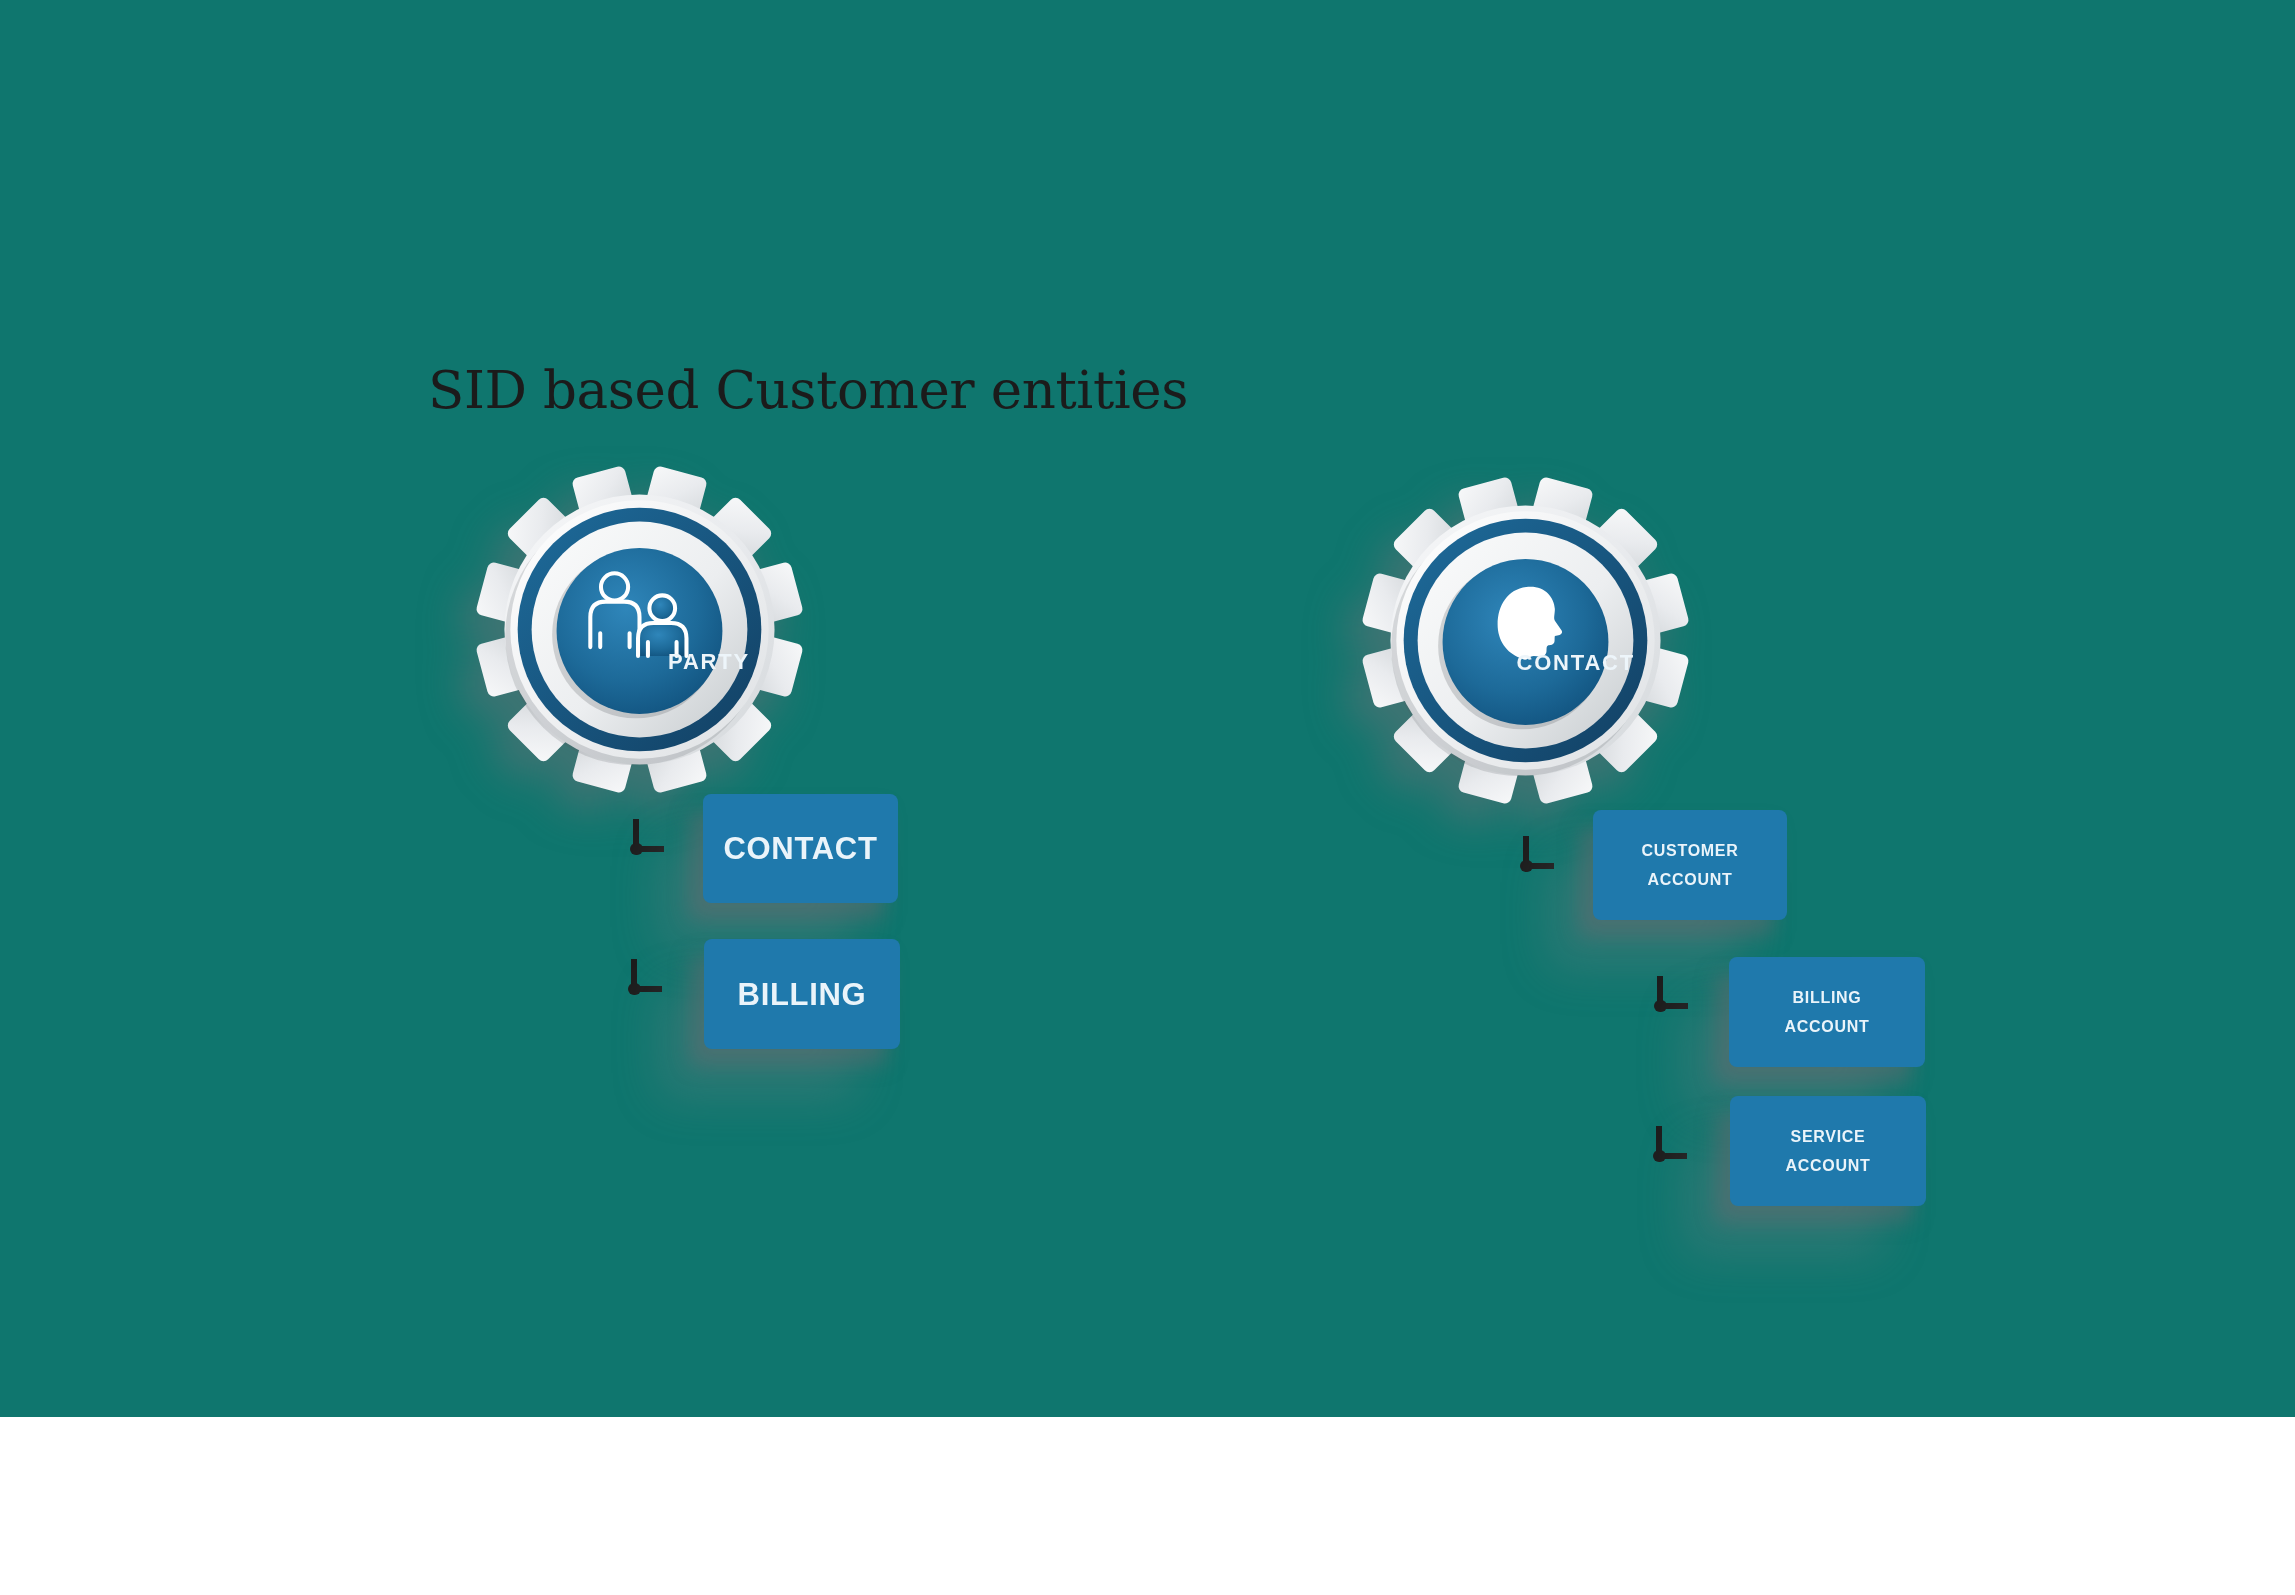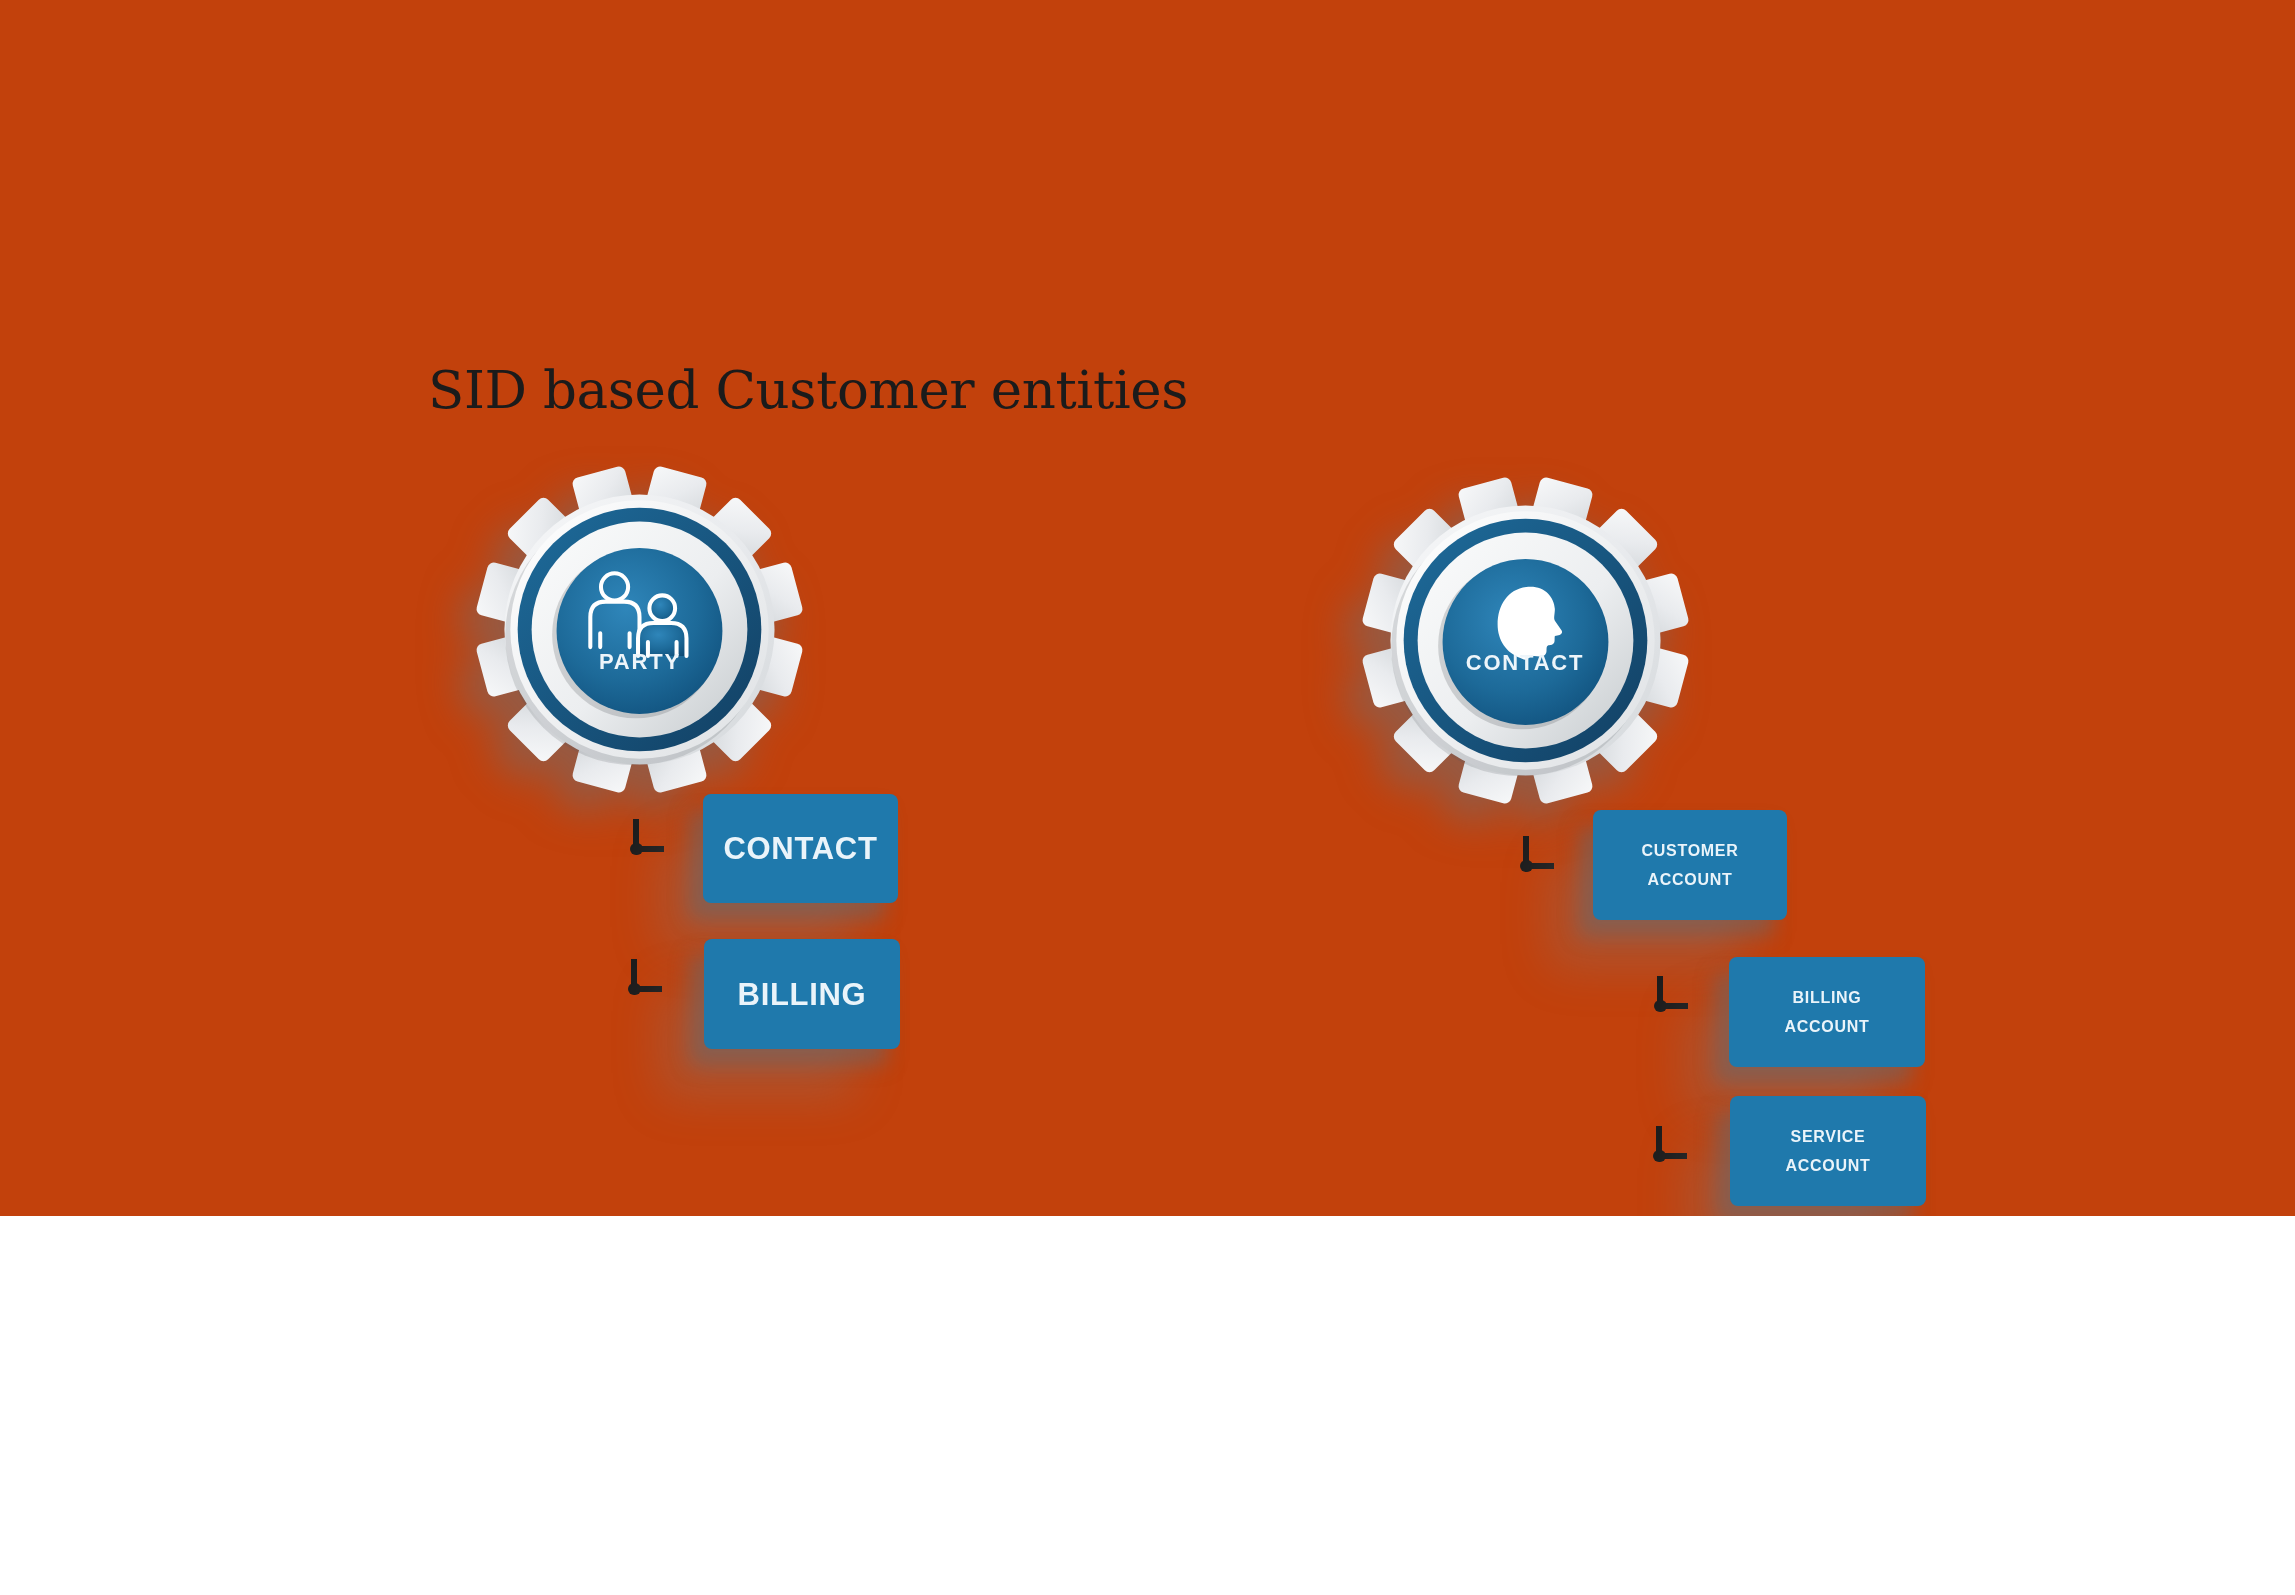--- a/index.html
+++ b/index.html
@@ -1,34 +1,34 @@
 <!DOCTYPE html>
 <html style="font-size:11.8px"><head>
 <meta charset="utf-8">
 <style>
   html,body{margin:0;padding:0;background:#ffffff;}
   #canvas{
     position:relative;
-    width:2295px;height:1216px;
-    background:#c2410c;
+    width:2295px;height:1417px;
+    background:#0f766e;
     overflow:hidden;
     font-family:"Liberation Sans",sans-serif;
   }
   .title{
     position:absolute;left:428px;top:362px;margin:0;
     font-family:"DejaVu Serif",serif;font-weight:400;
     font-size:53px;line-height:1.05;letter-spacing:-0.4px;
     color:#1b1b1b;white-space:nowrap;
   }
   .gear{
     position:absolute;
     filter:drop-shadow(-19px 22px 19px rgba(108,113,120,0.5));
   }
   .hub-label{
-    position:absolute;width:220px;text-align:center;
+    position:absolute;width:220px;text-align:right;
     color:#edf5fa;font-weight:700;font-size:22px;line-height:1;
     letter-spacing:1.8px;white-space:nowrap;
     font-family:"Liberation Sans",sans-serif;
   }
   .node{
     position:absolute;display:flex;align-items:center;justify-content:center;
     background:#1f79ac;border-radius:8px;text-align:center;color:#eaf4fa;
     box-shadow:-13.2px 16px 19px rgba(99,105,112,0.5),
                -44px 48px 47px rgba(125,131,138,0.28);
   }

